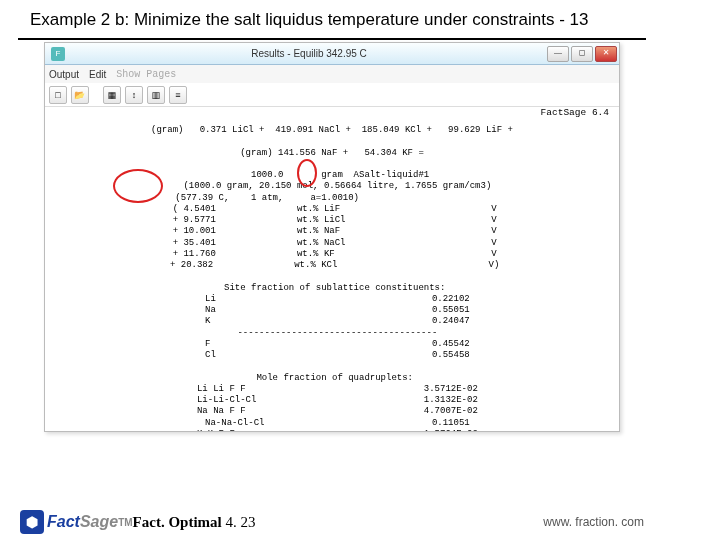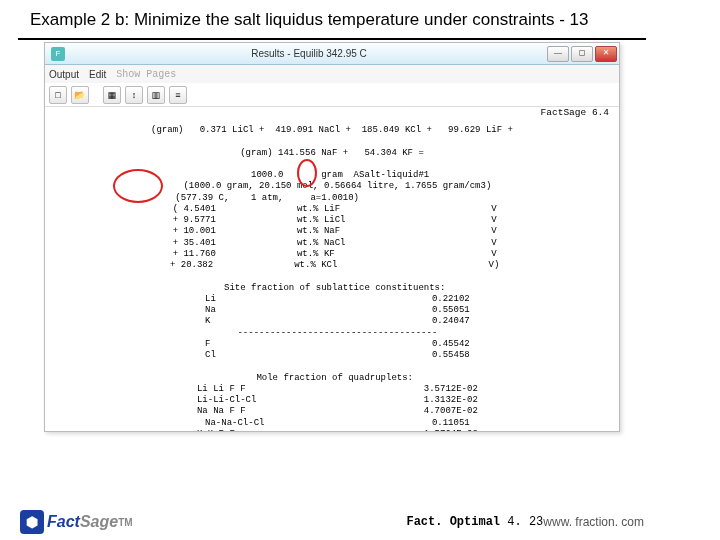--- a/index.html
+++ b/index.html
@@ -28,21 +28,21 @@
   pre.console { margin: 18px 8px 0 8px; white-space: pre; font-family: "Courier New", monospace; font-size: 9px; line-height: 1.25; text-align: center; }
   .red-circ { position: absolute; border: 2.5px solid #d22; border-radius: 50%; background: transparent; }
   .circ1 { left: 68px; top: 62px; width: 50px; height: 34px; }
   .circ2 { left: 252px; top: 52px; width: 20px; height: 28px; }
   .footer { position: absolute; bottom: 0; left: 0; right: 0; height: 36px; display: flex; align-items: center; padding: 0 20px; }
   .foot-logo { display: flex; align-items: center; font-weight: bold; font-style: italic; }
   .foot-logo .f-icon { width: 24px; height: 24px; background: #1a3fa0; color: #fff; display: flex; align-items: center; justify-content: center; border-radius: 4px; margin-right: 3px; font-size: 14px; font-style: normal; }
   .foot-logo .fact { color: #1a3fa0; font-size: 16px; }
   .foot-logo .sage { color: #888; font-size: 16px; }
   .foot-logo .tm { font-size: 10px; color: #888; vertical-align: top; font-style: normal; }
-  .foot-center { flex: 1; text-align: right; font-size: 12px; font-family: Liberation Mono, monospace; font-weight: 400; }
+  .foot-center { flex: 1; text-align: left; font-size: 15px; font-family: Liberation Serif, serif; font-weight: 400; }
   .foot-center .b { font-weight: bold; }
   .foot-url { font-size: 12px; color: #555; }
 </style>
 </head>
 <body>
 
 <div class="slide">
   <div class="title-row">
       <h1>Example 2 b: Minimize the salt liquidus temperature under constraints - 13</h1>
     </div>

